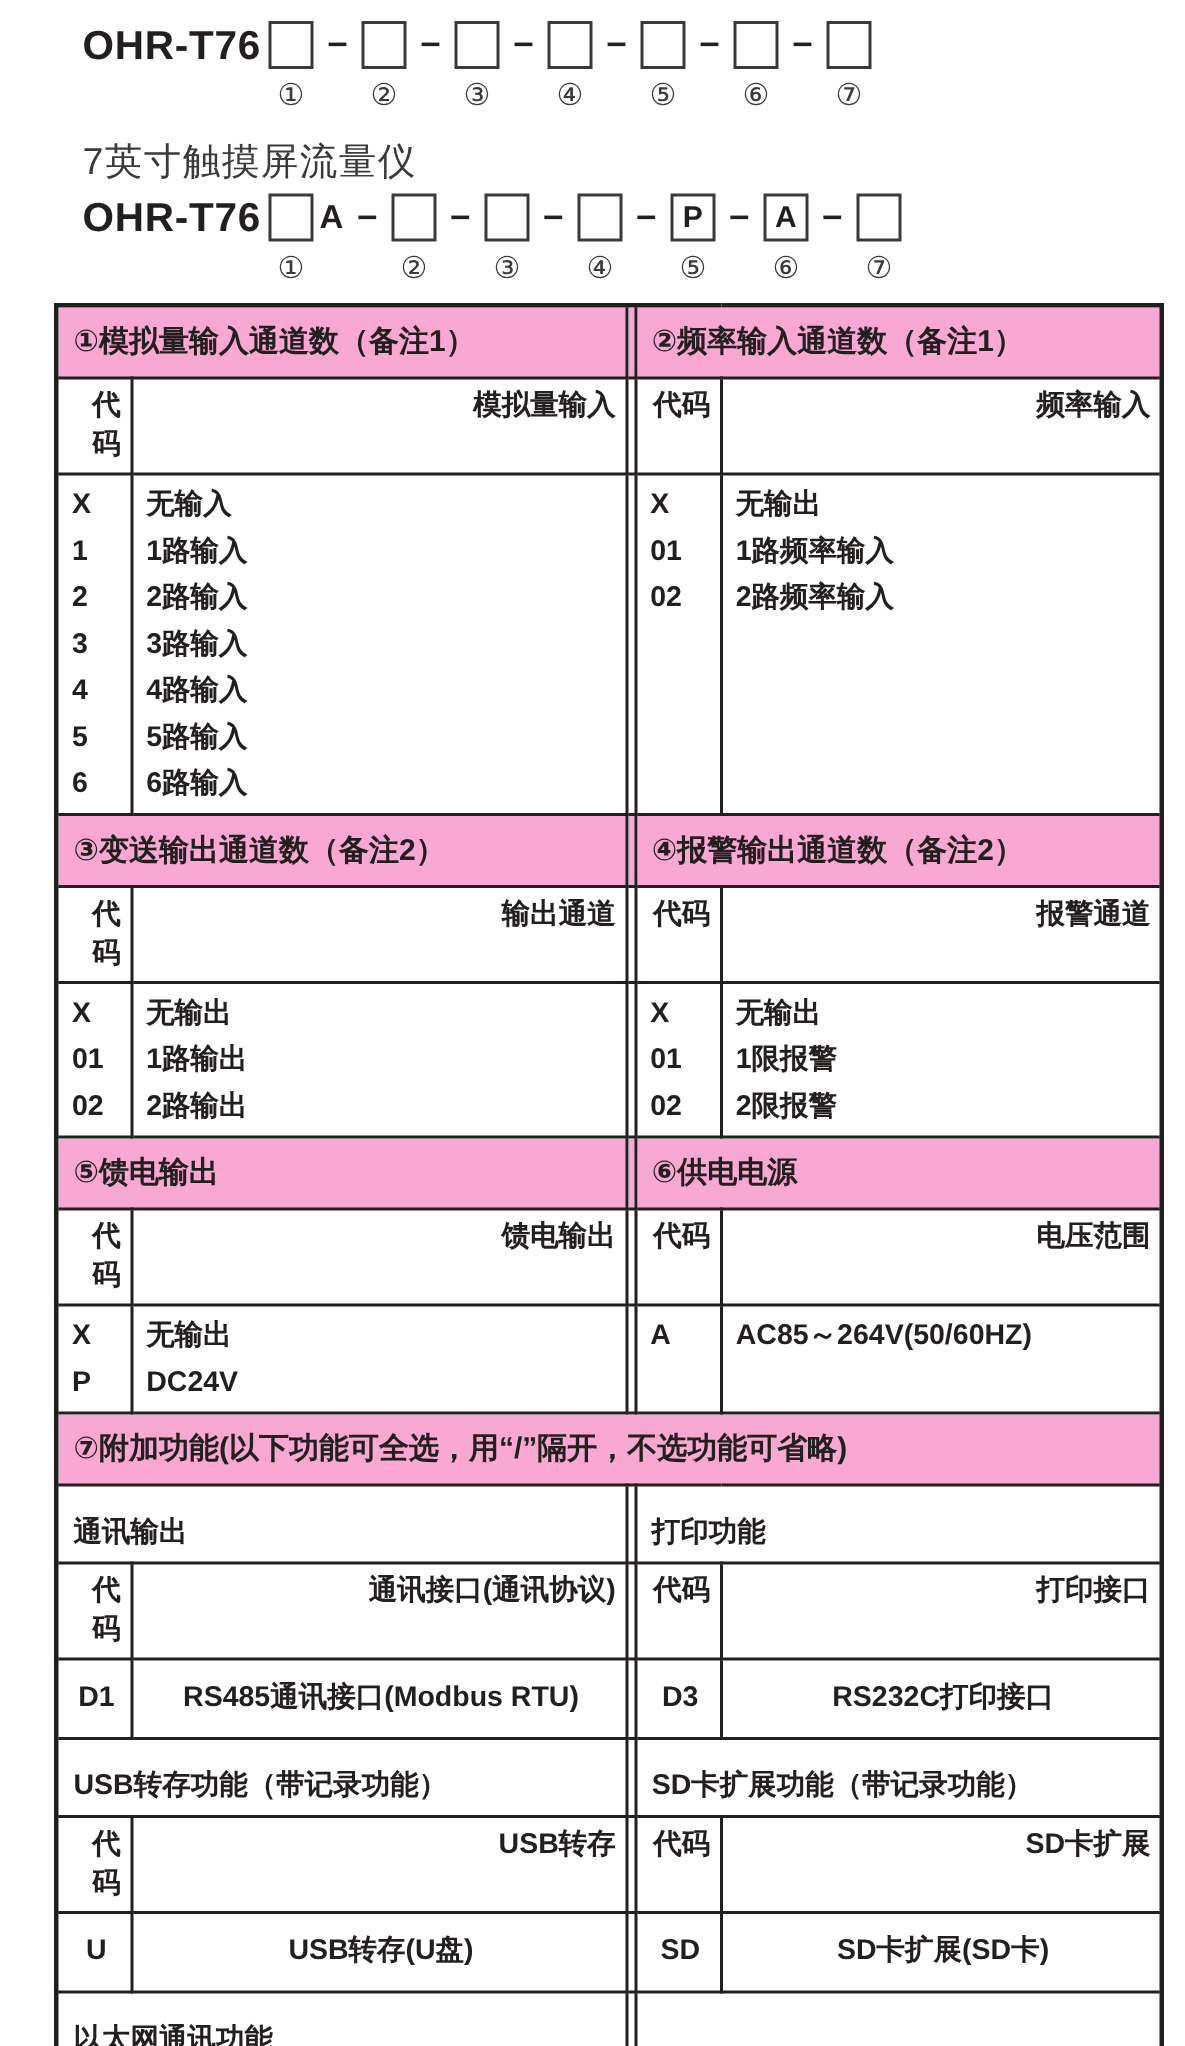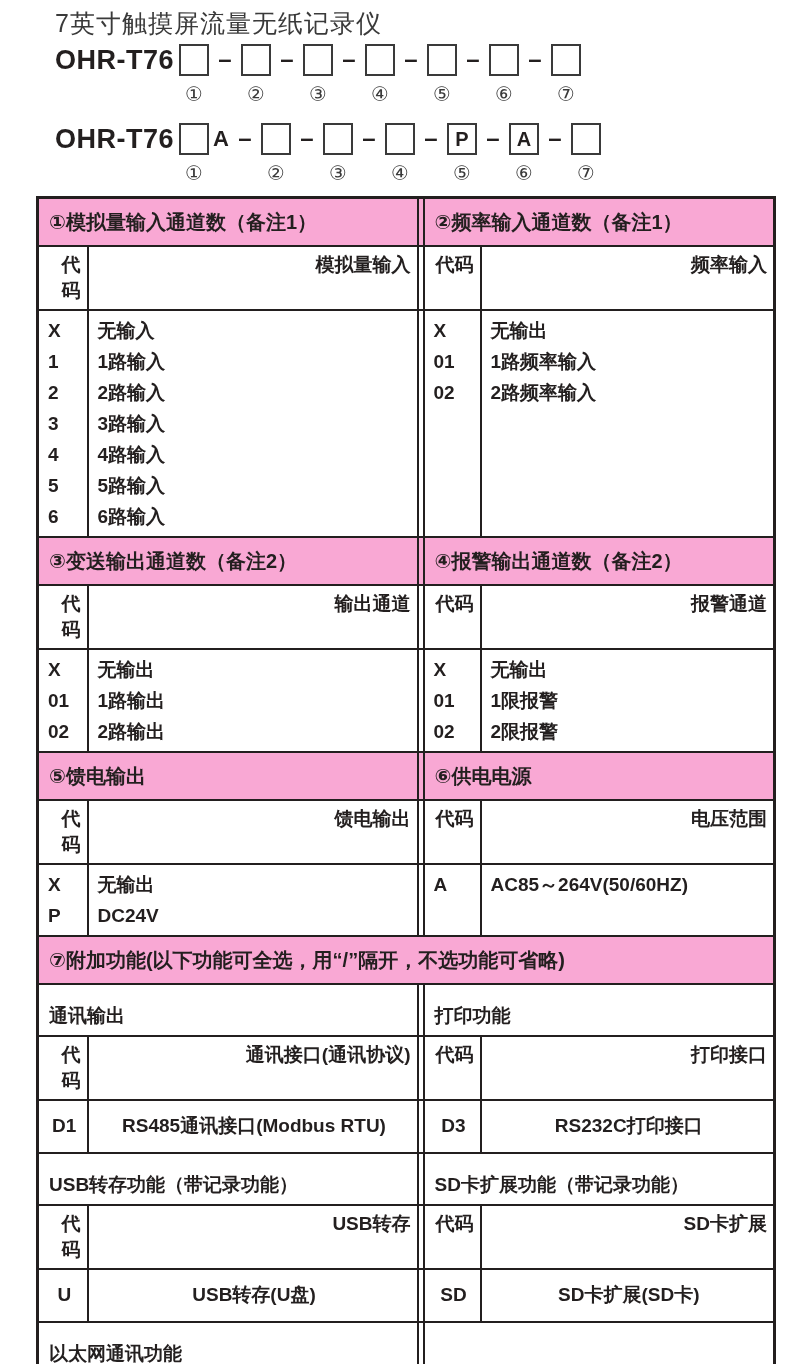--- a/index.html
+++ b/index.html
@@ -37,21 +37,20 @@
   td.gap{padding:0;background:#ffffff;border-top:none;border-bottom:none;}
   td.empty-cell{background:#ffffff;}
 </style>
 </head>
 <body>
 
 <div class="page">
 
   <div id="diagrams">
       <div class="diagram">
-        <div class="dtitle">7英寸触摸屏流量无纸记录仪</div>
         <div class="mrow">
           <span class="mprefix">OHR-T76</span>
           <span class="mslot">
             <span class="mbox"></span>
             <span class="mnum">①</span>
           </span>
           <span class="mdash">–</span>
           <span class="mslot">
             <span class="mbox"></span>
             <span class="mnum">②</span>
@@ -77,20 +76,21 @@
             <span class="mnum">⑥</span>
           </span>
           <span class="mdash">–</span>
           <span class="mslot">
             <span class="mbox"></span>
             <span class="mnum">⑦</span>
           </span>
         </div>
       </div>
       <div class="diagram">
+        <div class="dtitle">7英寸触摸屏流量仪</div>
         <div class="mrow">
           <span class="mprefix">OHR-T76</span>
           <span class="mslot">
             <span class="mbox"></span>
             <span class="mnum">①</span>
           </span>
           <span class="mafter">A</span>
           <span class="mdash">–</span>
           <span class="mslot">
             <span class="mbox"></span>

